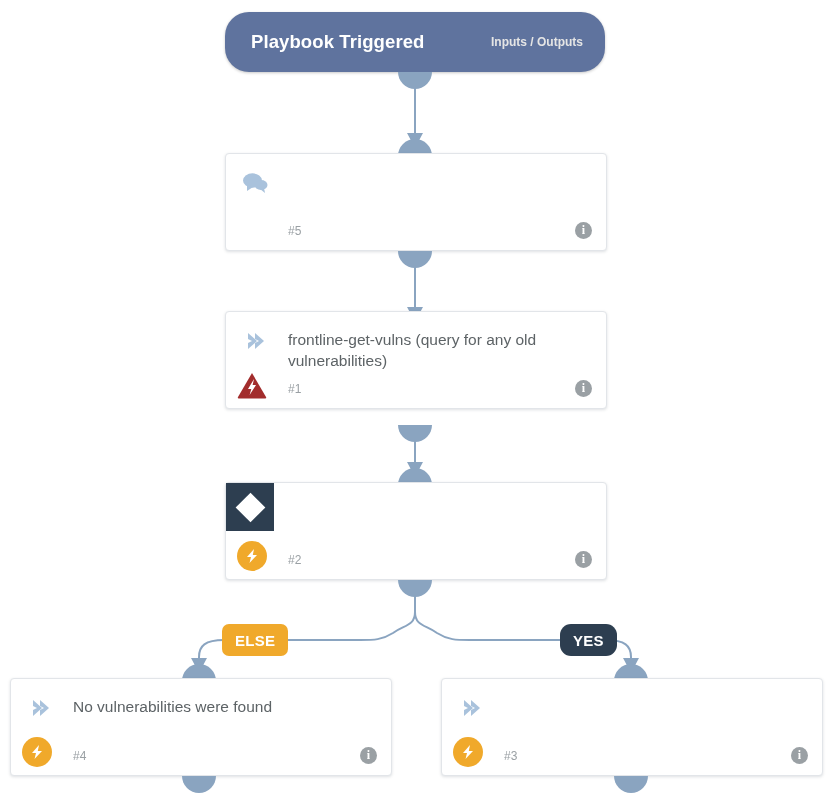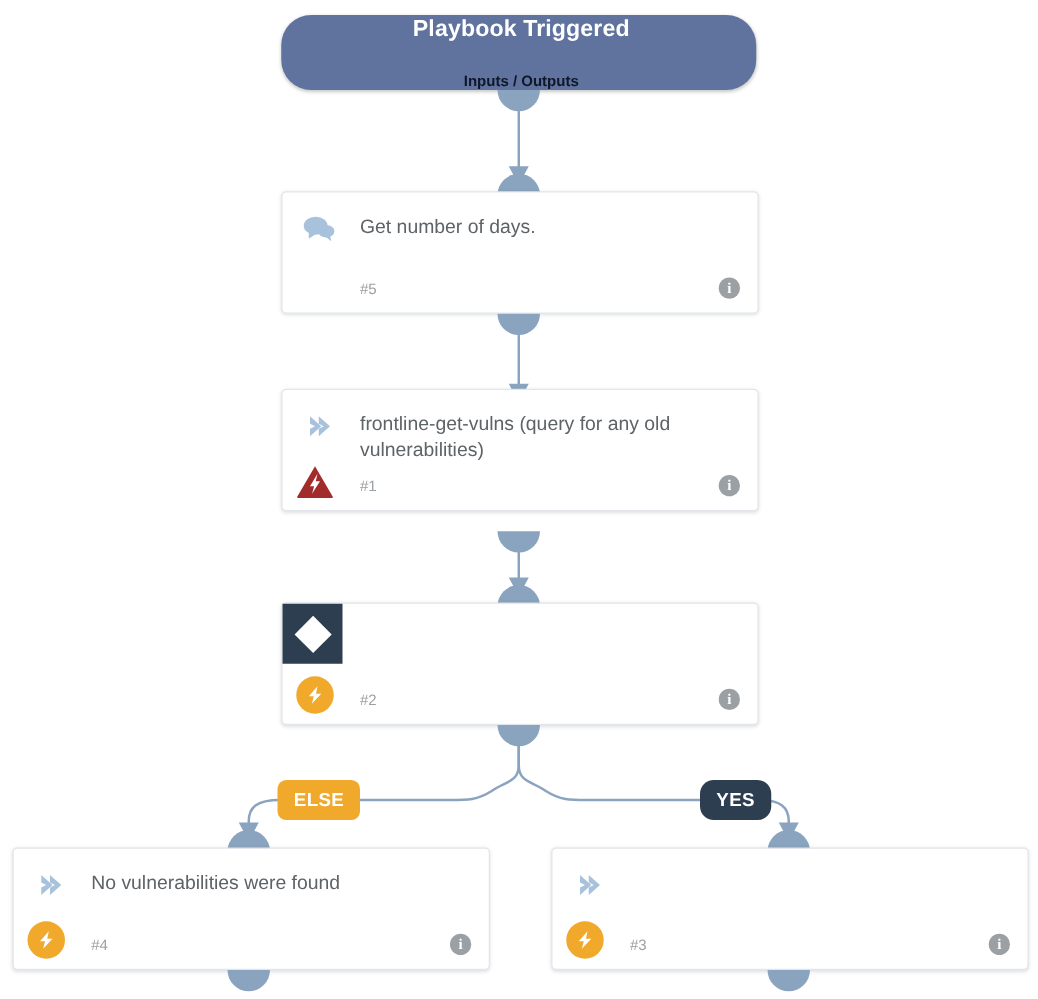--- a/index.html
+++ b/index.html
@@ -59,30 +59,29 @@
   .trigger {
     position: absolute;
     box-sizing: border-box;
     background: #5f739e;
     border-radius: 24px;
     display: flex;
     align-items: center;
     justify-content: space-between;
     padding: 0 22px 0 26px;
     box-shadow: 0 1px 3px rgba(0,0,0,0.22);
-    flex-direction: column;
   }
   .trigger-title {
     color: #ffffff;
     font-size: 18.5px;
     font-weight: bold;
     letter-spacing: 0.1px;
   }
   .trigger-io {
-    color: #0f172a;
+    color: #e5e5e5;
     font-size: 12px;
     font-weight: bold;
   }
 
   
   .node {
     position: absolute;
     box-sizing: border-box;
     background: #ffffff;
     border: 1px solid #e2e5e9;
@@ -239,21 +238,20 @@
   <div class="node" style="left:225px; top:153px; width:382px; height:98px;">
     <div class="node-body">
       <span class="type-icon">
         <svg class="bubble" width="30" height="30" viewBox="0 0 30 30">
           <ellipse cx="12.5" cy="12.5" rx="9.5" ry="7.2" fill="#a9c2dc"></ellipse>
           <polygon points="7,17 7,23 13,19" fill="#a9c2dc"></polygon>
           <ellipse cx="21" cy="17" rx="6.5" ry="5" fill="#a9c2dc"></ellipse>
           <polygon points="24,20 25,25 20,21" fill="#a9c2dc"></polygon>
         </svg>
       </span>
-      <div class="node-title">Get number of days.</div>
       <div class="node-num">#5</div>
       <div class="info-icon">i</div>
     </div>
   </div>
   <div class="port out" style="left:398px; top:251px;"></div>
 
   <div class="port in" style="left:398px; top:313px;"></div>
   <div class="node" style="left:225px; top:311px; width:382px; height:98px;">
     <div class="node-body">
       <span class="type-icon">

